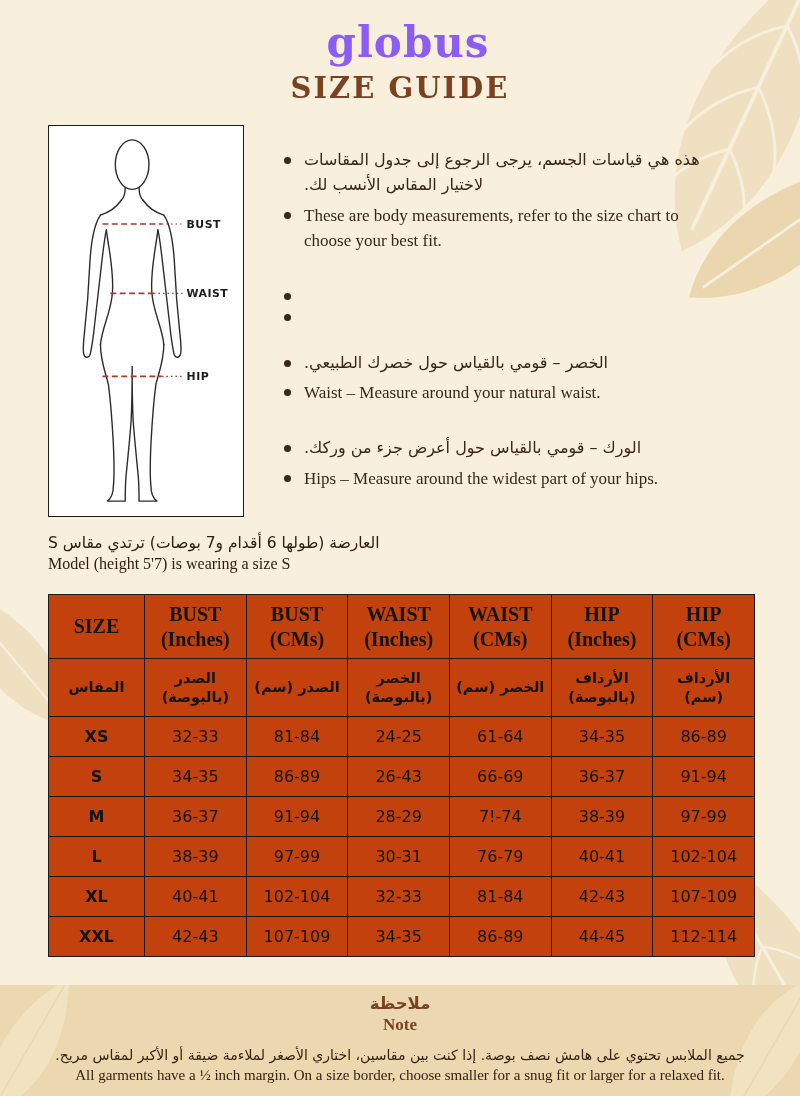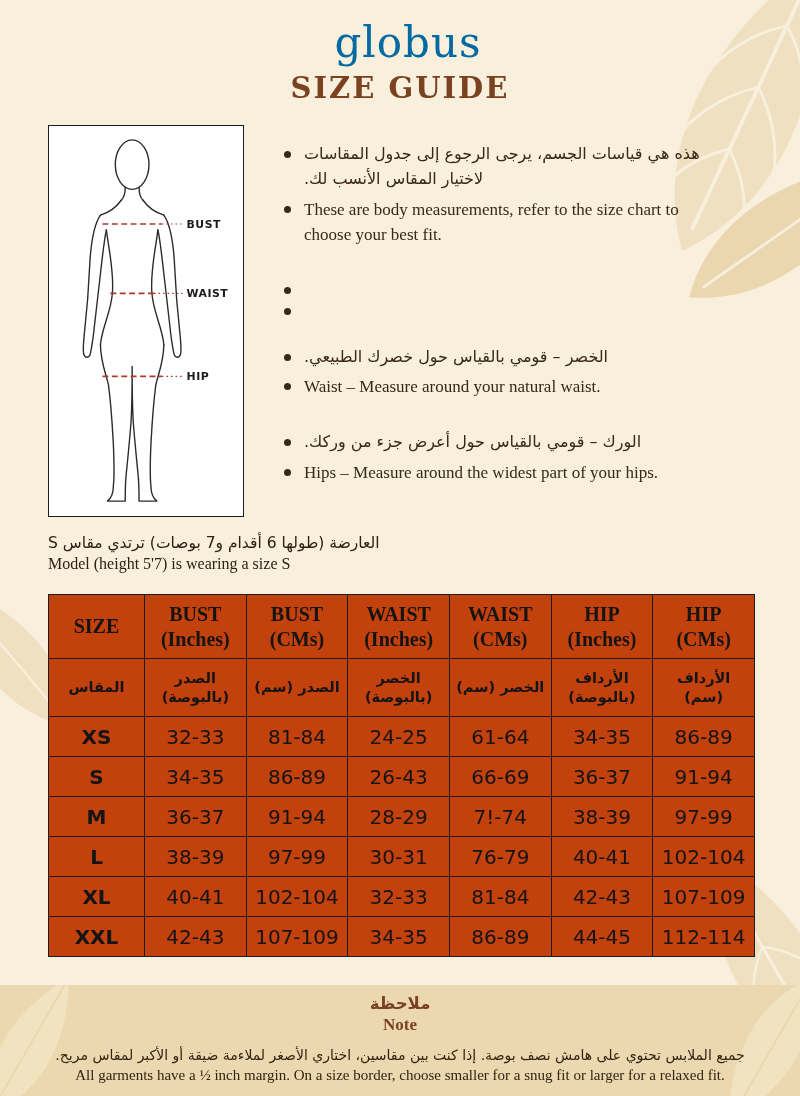--- a/index.html
+++ b/index.html
@@ -5,47 +5,47 @@
   * { margin:0; padding:0; box-sizing:border-box; }
   html,body { background:#f8efdc; }
   body { font-family:"Liberation Serif", serif; color:#3a2817; }
   .page { position:relative; width:800px; height:1096px; margin:0 auto; background:#f8efdc; overflow:hidden; }
 
   
   .decor { position:absolute; pointer-events:none; z-index:0; }
 
   
   .header { position:absolute; left:0; top:22px; width:100%; text-align:center; z-index:2; }
-  .logo { font-family:"DejaVu Serif", serif; font-weight:normal; font-size:42px; line-height:1; color:#0369a1; letter-spacing:1px;padding-left:16px; }
+  .logo { font-family:"DejaVu Serif", serif; font-weight:bold; font-size:42px; line-height:1; color:#8b5cf6; letter-spacing:1px;padding-left:16px; }
   .title { font-family:"DejaVu Serif", serif; font-weight:bold; font-size:29px; line-height:1.1; color:#7b4222; letter-spacing:2px; margin-top:9px; }
 
   
   .figure-box { position:absolute; left:48px; top:125px; width:196px; height:392px; background:#ffffff; border:1.6px solid #1c1c1c; z-index:2; }
   .figure-box svg { width:100%; height:100%; display:block; }
 
   
-  .instructions { position:absolute; left:284px; top:142px; width:474px; z-index:2; }
+  .instructions { position:absolute; left:284px; top:148px; width:474px; z-index:2; }
   .inst-group { margin-bottom:30px; }
   .inst-item { display:flex; align-items:flex-start; margin-bottom:5px; }
   .dot { width:7px; height:7px; border-radius:50%; background:#3a2817; margin:9px 13px 0 0; flex:0 0 auto; }
   .inst-text { font-size:17px; line-height:1.5; white-space:pre-line; color:#3a2817; }
   .inst-text.ar { font-family:"DejaVu Sans", sans-serif; font-size:16px; line-height:1.55; direction:rtl; text-align:left; }
 
   
   .model-note { position:absolute; left:48px; top:534px; z-index:2; }
   .model-note .ar { font-family:"DejaVu Sans", sans-serif; font-size:15.5px; color:#2f2013; direction:rtl; text-align:left; }
   .model-note .en { font-size:16px; color:#2f2013; margin-top:3px; }
 
   
   .size-table { position:absolute; left:48px; top:594px; width:707px; z-index:2;
                 border-collapse:collapse; background:#c2410c; table-layout:fixed; }
   .size-table th, .size-table td { border:1.6px solid #1b1b1b; text-align:center; vertical-align:middle; padding:0 2px; }
   .thead-en th { height:64px; font-family:"Liberation Serif", serif; font-weight:bold; font-size:20px; color:#141414; }
   .thead-ar th { height:58px; font-family:"DejaVu Sans", sans-serif; font-weight:bold; font-size:14.5px; color:#141414; }
-  .size-table tbody td { height:40px; font-family:"DejaVu Sans", sans-serif; font-size:20px; color:#141414; }
+  .size-table tbody td { height:40px; font-family:"DejaVu Sans", sans-serif; font-size:16px; color:#141414; }
   .size-table tbody td.size-col { font-weight:bold; }
   .size-table .h1, .size-table .h2 { display:block; line-height:1.25; }
 
   
   .note-band { position:absolute; left:0; top:985px; width:800px; height:111px; background:#ebd8b1; z-index:2; text-align:center; padding-top:9px; overflow:hidden; }
   .note-band .band-decor { position:absolute; z-index:0; pointer-events:none; }
   .note-band > div { position:relative; z-index:1; }
   .note-title-ar { font-family:"DejaVu Sans", sans-serif; font-weight:bold; font-size:16.5px; color:#7b4222; }
   .note-title-en { font-family:"Liberation Serif", serif; font-weight:bold; font-size:17px; color:#7b4222; margin-top:2px; }
   .note-body-ar { font-family:"DejaVu Sans", sans-serif; font-size:14px; color:#33220f; margin-top:12px; direction:rtl; }

